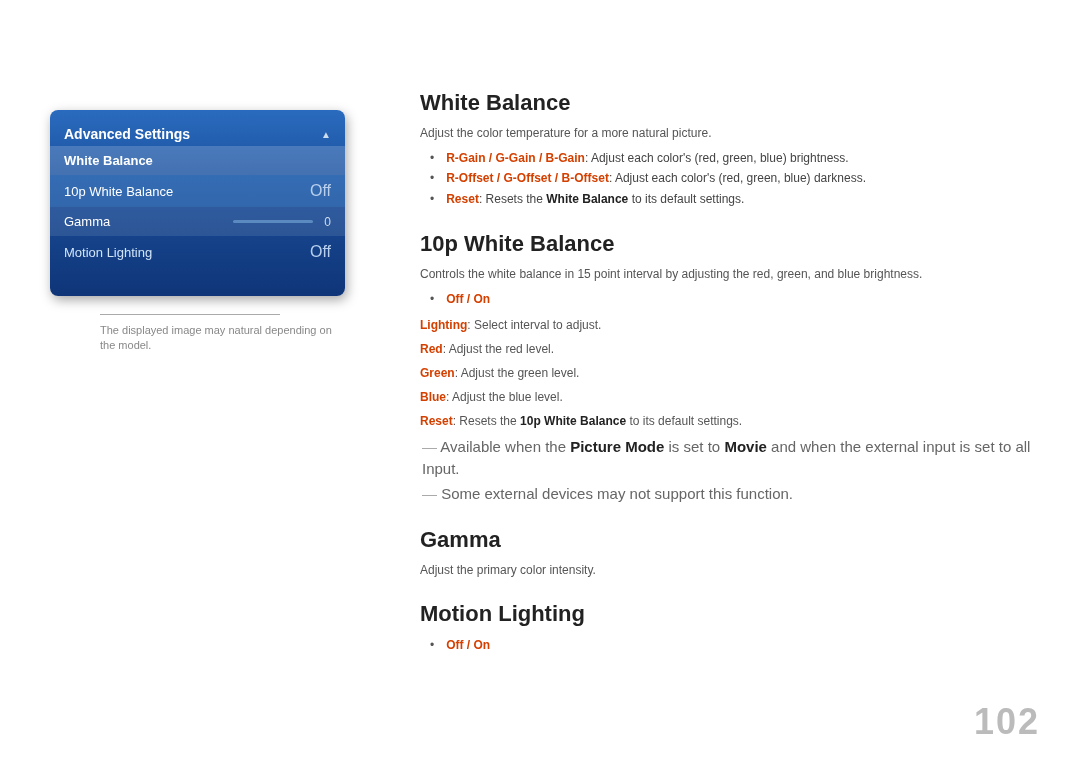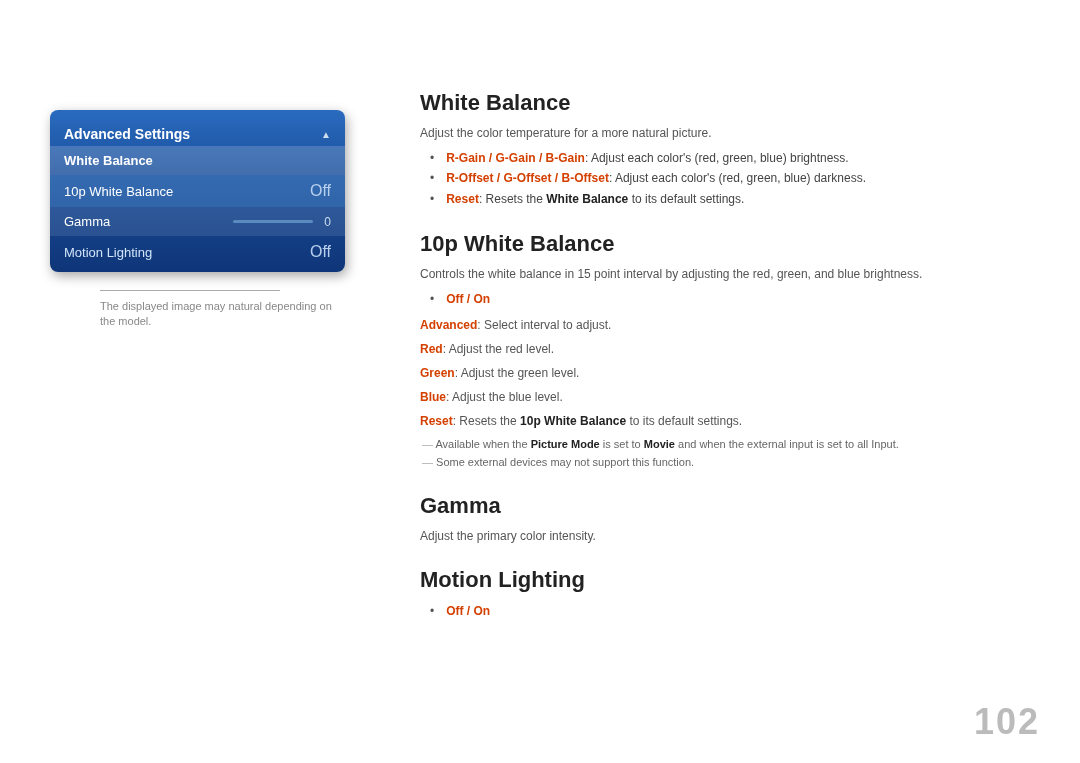--- a/index.html
+++ b/index.html
@@ -17,21 +17,21 @@
     .sidebar {
       position: absolute;
       left: 50px;
       top: 110px;
       width: 295px;
     }
 
     .advanced-settings-box {
       background: linear-gradient(180deg, #2a6bbf 0%, #1a4e9a 40%, #0f3578 100%);
       border-radius: 8px;
-      padding: 10px 0 4px 0;
+      padding: 10px 0 28px 0;
       box-shadow: 2px 4px 12px rgba(0,0,0,0.35);
     }
 
     .adv-title {
       color: #ffffff;
       font-size: 14px;
       font-weight: bold;
       padding: 6px 14px 4px 14px;
       display: flex;
       align-items: center;
@@ -171,21 +171,21 @@
       color: #d44000;
       font-weight: bold;
     }
 
     .highlight-bold {
       font-weight: bold;
       color: #222;
     }
 
     .note-line {
-      font-size: 11px;
+      font-size: 15px;
       color: #666;
       line-height: 1.5;
       margin-bottom: 2px;
       padding-left: 2px;
     }
 
     .note-line::before {
       content: '— ';
       color: #aaa;
     }
@@ -257,21 +257,21 @@
 
   <div class="section">
     <div class="section-title">10p White Balance</div>
     <p class="section-desc">Controls the white balance in 15 point interval by adjusting the red, green, and blue brightness.</p>
     <ul class="bullet-list">
       <li>
         <span></span>
         <span class="highlight-orange">Off / On</span>
       </li>
     </ul>
-    <p class="section-desc"><span class="highlight-orange">Advanced</span>: Select interval to adjust.</p>
+    <p class="section-desc"><span class="highlight-orange">Lighting</span>: Select interval to adjust.</p>
     <p class="section-desc"><span class="highlight-orange">Red</span>: Adjust the red level.</p>
     <p class="section-desc"><span class="highlight-orange">Green</span>: Adjust the green level.</p>
     <p class="section-desc"><span class="highlight-orange">Blue</span>: Adjust the blue level.</p>
     <p class="section-desc"><span class="highlight-orange">Reset</span>: Resets the <span class="highlight-bold">10p White Balance</span> to its default settings.</p>
     <p class="note-line">Available when the <span class="highlight-bold">Picture Mode</span> is set to <span class="highlight-bold">Movie</span> and when the external input is set to all Input.</p>
     <p class="note-line">Some external devices may not support this function.</p>
   </div>
 
   <div class="section">
     <div class="section-title">Gamma</div>

